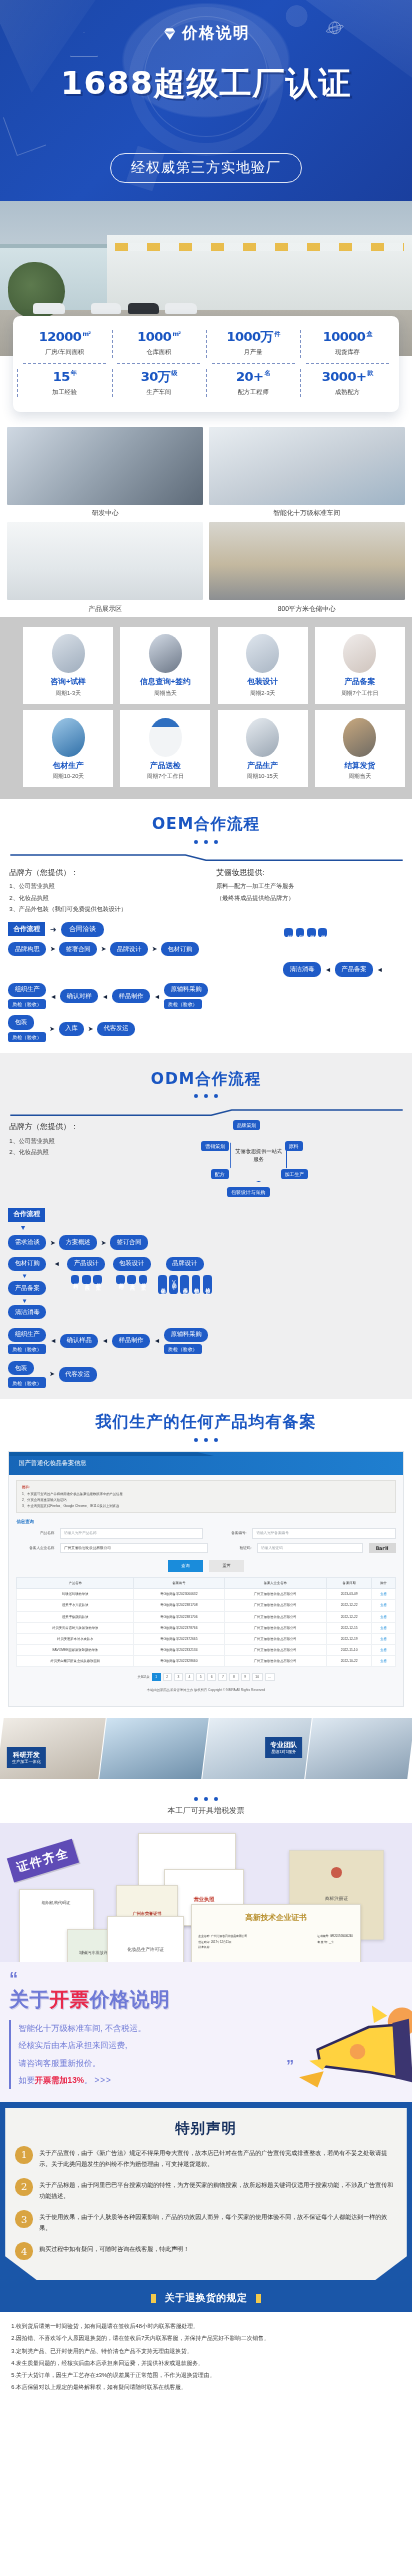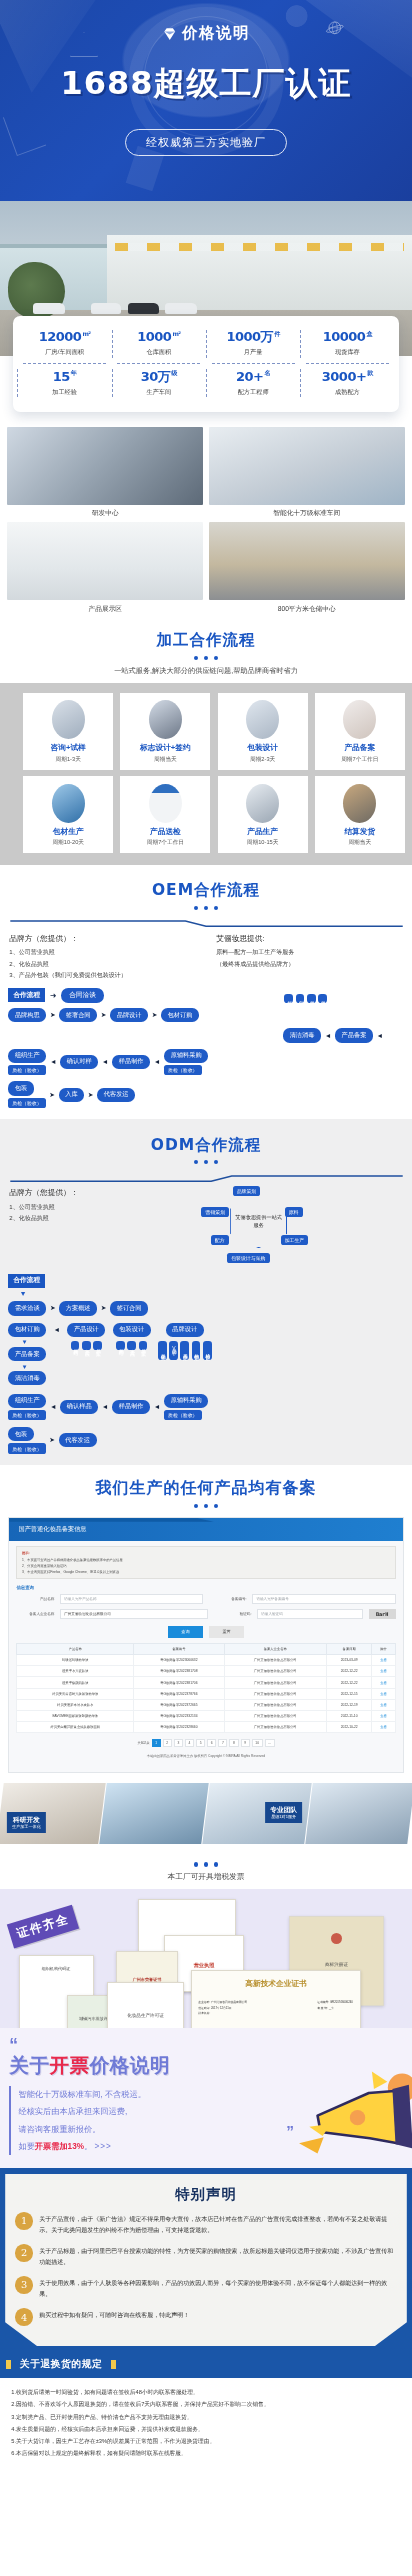--- a/index.html
+++ b/index.html
@@ -57,21 +57,21 @@
     color:#fff; font-size:32px; font-weight:bold; letter-spacing:1px;
     font-family:"DejaVu Sans",sans-serif;
     text-shadow:2.1px 2.1px 0 rgba(10,30,90,.45);
   }
   .hero-sub-wrap {
     position:absolute; top:129px; left:0; width:100%;
     display:flex; justify-content:center;
   }
   .hero-sub {
     border:1.5px solid rgba(255,255,255,.85); border-radius:17.5px;
-    padding:5.2px 19.6px; color:#fff; font-size:11px; letter-spacing:1px;
+    padding:5.2px 19.6px; color:#fff; font-size:14px; letter-spacing:1px;margin-top:24px;
   }
   .globe-icon { position:absolute; right:67px; top:18.5px; width:19.6px; height:19.6px; opacity:.55; }
 
   
   .factory-photo { position:relative; height:155px; overflow:hidden;
     background:linear-gradient(#b9c8d4 0 42%,#cfd6d6 42% 70%,#b9b5ae 70% 100%); }
   .fp-sky { position:absolute; inset:0 0 58% 0; background:linear-gradient(#aebfcc,#c4d0d8); }
   .fp-b1 { position:absolute; left:0; top:28%; width:28%; height:48%;
     background:linear-gradient(#d3e2e6,#b9ccd2); border-top:4.1px solid #9fb6bd; }
   .fp-b2 { position:absolute; left:26%; top:22%; width:74%; height:50%;
@@ -280,21 +280,21 @@
              letter-spacing:1px; margin-bottom:8.2px; font-family:"DejaVu Sans",sans-serif; }
   .stmt-item { display:flex; gap:6.2px; margin-bottom:7.2px; align-items:flex-start; }
   .stmt-num {
     width:17.5px; height:17.5px; border-radius:50%; background:#d9a441; color:#fff;
     flex:0 0 17.5px; display:flex; align-items:center; justify-content:center;
     font-size:9.8px; font-family:"DejaVu Serif",serif;
   }
   .stmt-txt { font-size:6px; color:#2b2b2b; line-height:1.95; padding-top:1.5px; }
 
   
-  .ret-head { background:#1a56a8; color:#fff; padding:6.7px 0; position:relative; }
+  .ret-head { background:#1a56a8; color:#fff; text-align:center; padding:6.7px 0; position:relative; }
   .ret-head .bar { display:inline-block; width:5.2px; height:8.8px; background:#f2c94c;
                    vertical-align:-1.5px; margin:0 6.2px; }
   .ret-head .t { font-size:9.8px; font-weight:bold; letter-spacing:0.5px; }
   .ret-body { padding:8.2px 11.3px 13.4px; }
   .ret-body p { font-size:5.7px; color:#3a3a3a; line-height:2.15; }
 </style>
 </head>
 <body>
 
 <div class="page">
@@ -393,39 +393,30 @@
       <div class="ph shelf"></div>
       <div class="photo-cap">产品展示区</div>
     </div>
     <div class="photo-cell">
       <div class="ph ware"></div>
       <div class="photo-cap">800平方米仓储中心</div>
     </div>
   </section>
 
   <section>
-    <div class="sec-head">
-      <div class="sec-title">加工合作流程</div>
-      <div class="dots">
-          <i></i>
-          <i></i>
-          <i></i>
-        </div>
-      <div class="sec-sub">一站式服务,解决大部分的供应链问题,帮助品牌商省时省力</div>
-    </div>
     <div class="proc-band">
       <div class="proc-grid">
         <div class="proc-card">
           <div class="proc-ava"></div>
           <div class="proc-name">咨询+试样</div>
           <div class="proc-cycle">周期1-3天</div>
         </div>
         <div class="proc-card">
           <div class="proc-ava a2"></div>
-          <div class="proc-name">标志设计+签约</div>
+          <div class="proc-name">信息查询+签约</div>
           <div class="proc-cycle">周期当天</div>
         </div>
         <div class="proc-card">
           <div class="proc-ava a3"></div>
           <div class="proc-name">包装设计</div>
           <div class="proc-cycle">周期2-3天</div>
         </div>
         <div class="proc-card">
           <div class="proc-ava a4"></div>
           <div class="proc-name">产品备案</div>

